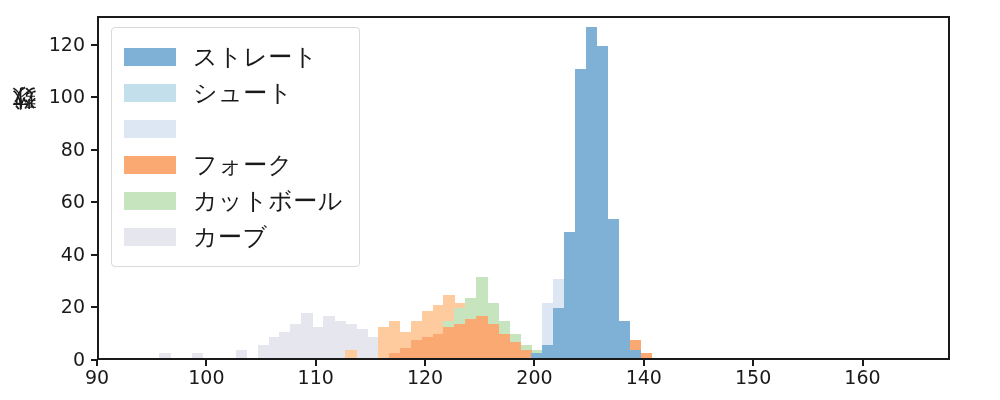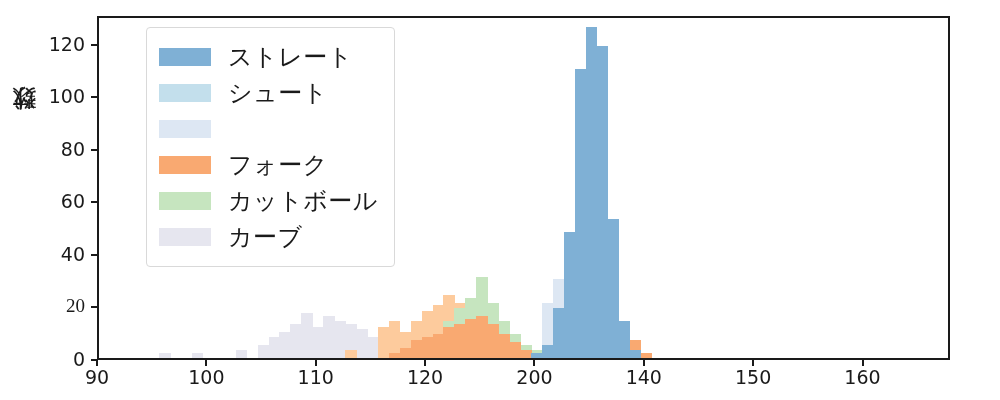--- a/index.html
+++ b/index.html
@@ -86,21 +86,20 @@
   
   #legend {
     position: absolute;
     left: 111px;
     top: 27px;
     background: #ffffff;
     border: 1px solid #d9d9d9;
     border-radius: 4px;
     padding: 11px 16px 11px 12px;
     box-sizing: border-box;
-    margin-left: 35px;
   }
   .legend-row {
     display: flex;
     align-items: center;
     height: 36px;
   }
   .legend-swatch {
     width: 52px;
     height: 18px;
     margin-right: 17px;
@@ -252,21 +251,21 @@
         <span class="legend-text">カットボール</span>
       </div>
       <div class="legend-row">
         <span class="legend-swatch" style="background: rgb(230, 230, 239);"></span>
         <span class="legend-text">カーブ</span>
       </div>
     </div>
 
 <div class="ytick-label" style="right: 915px; top: 348px;">0</div>
     <div class="ytick-mark" style="left: 91px; top: 359px;"></div>
-    <div class="ytick-label" style="right: 915px; top: 295.481px; font-family: Liberation Serif, serif;">20</div>
+    <div class="ytick-label" style="right: 915px; top: 295.481px;">20</div>
     <div class="ytick-mark" style="left: 91px; top: 306.481px;"></div>
     <div class="ytick-label" style="right: 915px; top: 242.962px;">40</div>
     <div class="ytick-mark" style="left: 91px; top: 253.962px;"></div>
     <div class="ytick-label" style="right: 915px; top: 190.443px;">60</div>
     <div class="ytick-mark" style="left: 91px; top: 201.443px;"></div>
     <div class="ytick-label" style="right: 915px; top: 137.924px;">80</div>
     <div class="ytick-mark" style="left: 91px; top: 148.924px;"></div>
     <div class="ytick-label" style="right: 915px; top: 85.4046px;">100</div>
     <div class="ytick-mark" style="left: 91px; top: 96.4046px;"></div>
     <div class="ytick-label" style="right: 915px; top: 32.8855px;">120</div>

